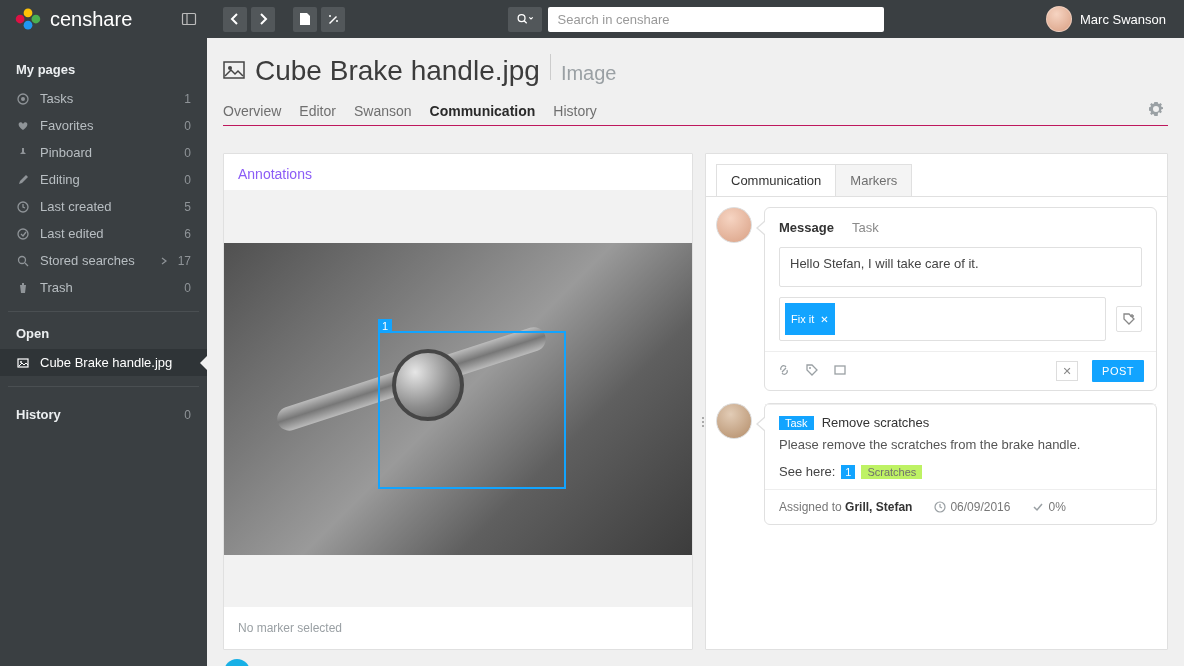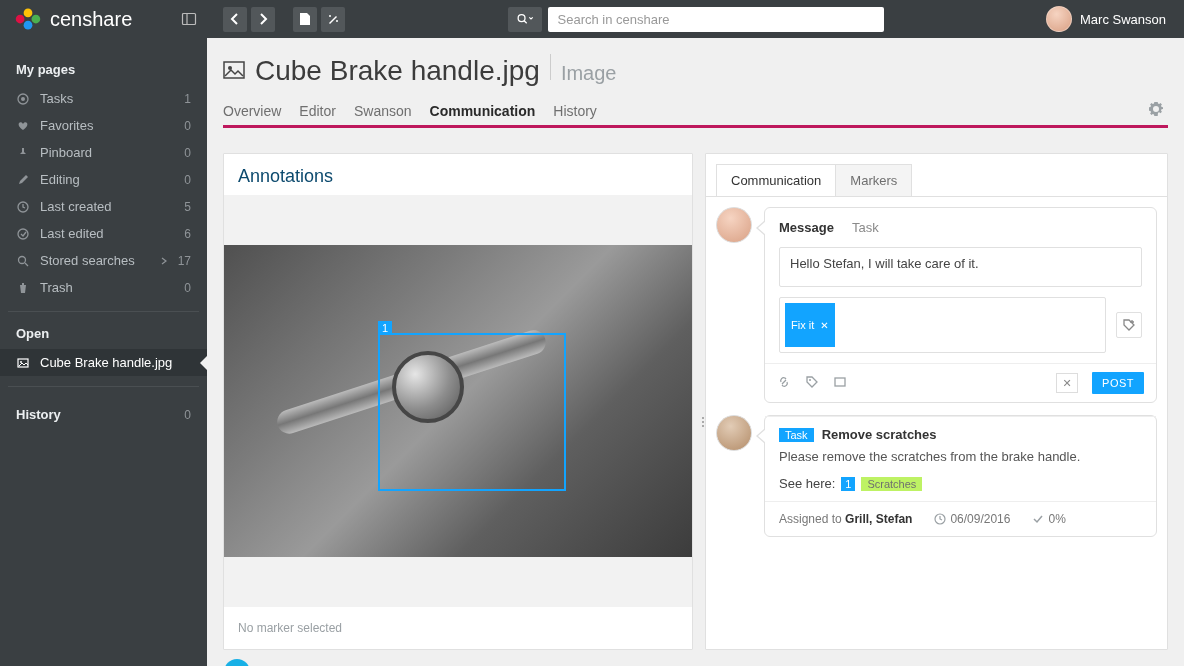--- a/index.html
+++ b/index.html
@@ -38,29 +38,29 @@
   .sb-hist-row { display: flex; align-items: center; padding: 10px 16px 0 16px; }
   .sb-hist-title { font-weight: 700; color: #eceff1; flex: 1; }
   .sb-hist-cnt { color: #8f9498; font-size: 12px; }
   .content { position: absolute; top: 38px; left: 207px; right: 0; bottom: 0; overflow: hidden; }
   .page-header { padding: 16px 16px 0 16px; }
   .title-row { display: flex; align-items: baseline; gap: 10px; }
   .title-row .img-icon { width: 22px; height: 20px; margin-top: 2px; }
   .title-row h1 { font-size: 28px; font-weight: 300; color: #3c3c3c; }
   .title-divider { width: 1px; height: 26px; background: #ccc; }
   .title-type { font-size: 20px; font-weight: 300; color: #9aa0a4; }
-  .tabs { display: flex; gap: 18px; margin-top: 10px; border-bottom: 3px solid #be185d; position: relative; }
+  .tabs { display: flex; gap: 18px; margin-top: 10px; border-bottom: 1px solid #be185d; position: relative; }
   .tab { padding: 6px 0; color: #6f6f6f; cursor: pointer; font-size: 14px; }
   .tab.active { color: #2a2a2a; font-weight: 700; }
   .gear { position: absolute; right: 4px; top: 4px; cursor: pointer; }
   .gear svg { fill: #9aa0a4; }
   .panels { position: absolute; top: 115px; left: 16px; right: 16px; bottom: 16px; display: flex; gap: 12px; }
   .panel { background: #fff; border: 1px solid #e0e0e0; border-radius: 1px; position: relative; }
   .left-panel { flex: 0 0 470px; display: flex; flex-direction: column; }
-  .panel-title { padding: 12px 2px 8px 14px; font-size: 18px; font-weight: 400; color: #0c4a6e; }
+  .panel-title { padding: 12px 2px 8px 14px; font-size: 14px; font-weight: 400; color: #8b5cf6; }
   .image-area { flex: 1; background: #f2f2f2; display: flex; align-items: center; justify-content: center; position: relative; }
   .fake-image { width: 100%; height: 312px; background:
     linear-gradient(135deg, #505050 0%, #7b7b7b 30%, #9a9a9a 50%, #5f5f5f 70%, #3c3c3c 100%);
     position: relative; overflow: hidden; }
   .fake-image .pipe { position: absolute; width: 60%; height: 24px; top: 40%; left: 10%; background: linear-gradient(#bbb, #777, #bbb); border-radius: 12px; transform: rotate(-18deg); }
   .fake-image .knob { position: absolute; width: 72px; height: 72px; left: 36%; top: 34%; border-radius: 50%; background: radial-gradient(circle at 30% 30%, #e6e6e6, #8d8d8d 55%, #555 100%); border: 4px solid #464646; }
   .marker-box { position: absolute; border: 2px solid #12a4ff; left: 154px; top: 88px; width: 188px; height: 158px; }
   .marker-num { position: absolute; left: -2px; top: -14px; background: #12a4ff; color: #fff; font-size: 11px; width: 14px; height: 14px; display: flex; align-items: center; justify-content: center; }
   .no-marker { padding: 14px; color: #9aa0a4; font-size: 12px; }
   .pin-btn { position: absolute; left: 0; bottom: -36px; width: 26px; height: 26px; border-radius: 50%; background: #18b0e6; display: flex; align-items: center; justify-content: center; cursor: pointer; }
@@ -73,37 +73,37 @@
   .msg-avatar { width: 36px; height: 36px; border-radius: 50%; background: radial-gradient(circle at 40% 30%, #f6d4c2, #d9a084); border: 1px solid #ddd; flex: 0 0 36px; }
   .msg-bubble { flex: 1; border: 1px solid #e0e0e0; border-radius: 6px; position: relative; }
   .msg-bubble::before { content: ""; position: absolute; left: -9px; top: 12px; border-top: 8px solid transparent; border-bottom: 8px solid transparent; border-right: 9px solid #e0e0e0; }
   .msg-bubble::after { content: ""; position: absolute; left: -7px; top: 13px; border-top: 7px solid transparent; border-bottom: 7px solid transparent; border-right: 8px solid #fff; }
   .compose-tabs { display: flex; gap: 18px; padding: 12px 14px 6px 14px; }
   .ctab { color: #8a8a8a; cursor: pointer; }
   .ctab.active { color: #333; font-weight: 700; }
   .compose-text { margin: 6px 14px 10px 14px; min-height: 40px; border: 1px solid #e0e0e0; border-radius: 2px; padding: 8px 10px; font-size: 13px; color: #444; }
   .tag-row { margin: 0 14px 10px 14px; display: flex; align-items: center; gap: 10px; }
   .tag-box { flex: 1; border: 1px solid #e0e0e0; border-radius: 2px; padding: 5px; display: flex; gap: 4px; min-height: 26px; }
-  .tag-chip { background: #12a4ff; color: #fff; font-size: 11px; padding: 16px 6px; display: flex; align-items: center; gap: 6px; }
+  .tag-chip { background: #12a4ff; color: #fff; font-size: 11px; padding: 10px 6px; display: flex; align-items: center; gap: 6px; }
   .tag-chip .x { cursor: pointer; font-size: 10px; }
   .tag-add-btn { width: 26px; height: 26px; border: 1px solid #e0e0e0; border-radius: 2px; display: flex; align-items: center; justify-content: center; cursor: pointer; }
   .tag-add-btn svg { fill: #888; }
   .compose-footer { border-top: 1px solid #eee; display: flex; align-items: center; padding: 8px 12px; gap: 14px; }
   .cf-icon { cursor: pointer; }
   .cf-icon svg { fill: #9aa0a4; }
   .cf-spacer { flex: 1; }
   .cf-cancel { width: 22px; height: 20px; border: 1px solid #ddd; display: flex; align-items: center; justify-content: center; cursor: pointer; font-size: 11px; color: #888; }
   .cf-post { background: #12a4ff; color: #fff; font-size: 11px; font-weight: 400; letter-spacing: .5px; padding: 5px 10px; border-radius: 1px; cursor: pointer; }
   .task-card .task-header { display: flex; align-items: baseline; gap: 6px; padding: 12px 14px 6px 14px; }
   .task-author { font-weight: 700; color: #333; }
   .task-sep { color: #aaa; }
   .task-time { color: #888; }
   .task-title-row { border-top: 1px solid #eee; padding: 10px 14px 2px 14px; display: flex; align-items: center; gap: 8px; }
   .task-badge { background: #12a4ff; color: #fff; font-size: 11px; padding: 1px 6px; }
-  .task-title { font-weight: 700; color: #333; }
+  .task-title { font-weight: 400; color: #333; }
   .task-text { padding: 4px 14px 10px 14px; color: #555; line-height: 1.4; }
   .see-here-row { display: flex; align-items: center; gap: 6px; padding: 0 14px 10px 14px; }
   .marker-pill { background: #12a4ff; color: #fff; font-size: 11px; width: 14px; height: 14px; display: inline-flex; align-items: center; justify-content: center; }
   .scratch-chip { background: #bef264; color: #6f6f6f; font-size: 11px; padding: 1px 6px; }
   .task-footer { border-top: 1px solid #eee; padding: 10px 14px; display: flex; align-items: center; gap: 22px; color: #777; font-size: 12px; }
   .task-footer .assignee b { color: #333; font-weight: 700; }
   .tf-ico svg { fill: #9aa0a4; vertical-align: -2px; margin-right: 4px; }
   .resize-handle { position: absolute; top: 50%; left: -6px; width: 6px; height: 40px; display: flex; flex-direction: column; justify-content: center; gap: 2px; }
   .resize-handle span { display: block; width: 2px; height: 2px; background: #aaa; margin-left: 2px; }
 </style>

